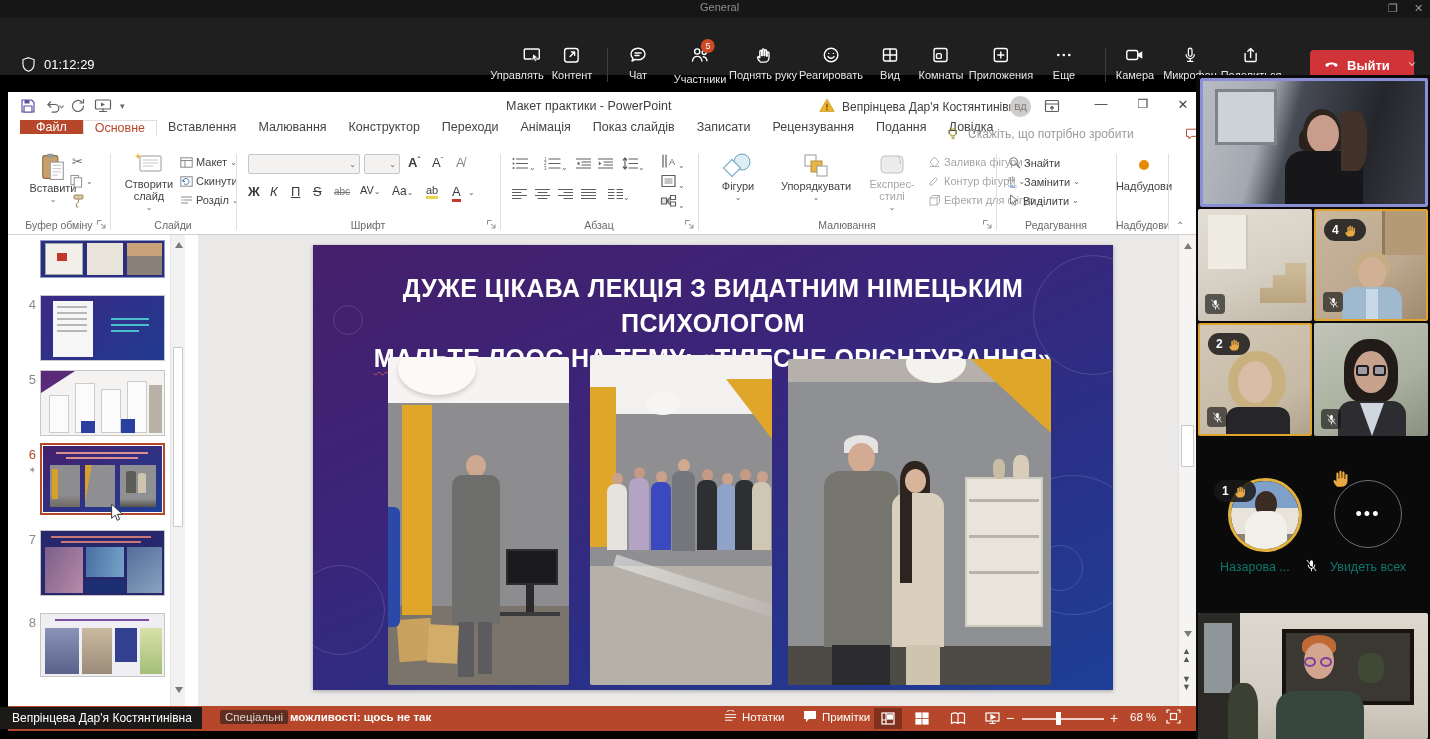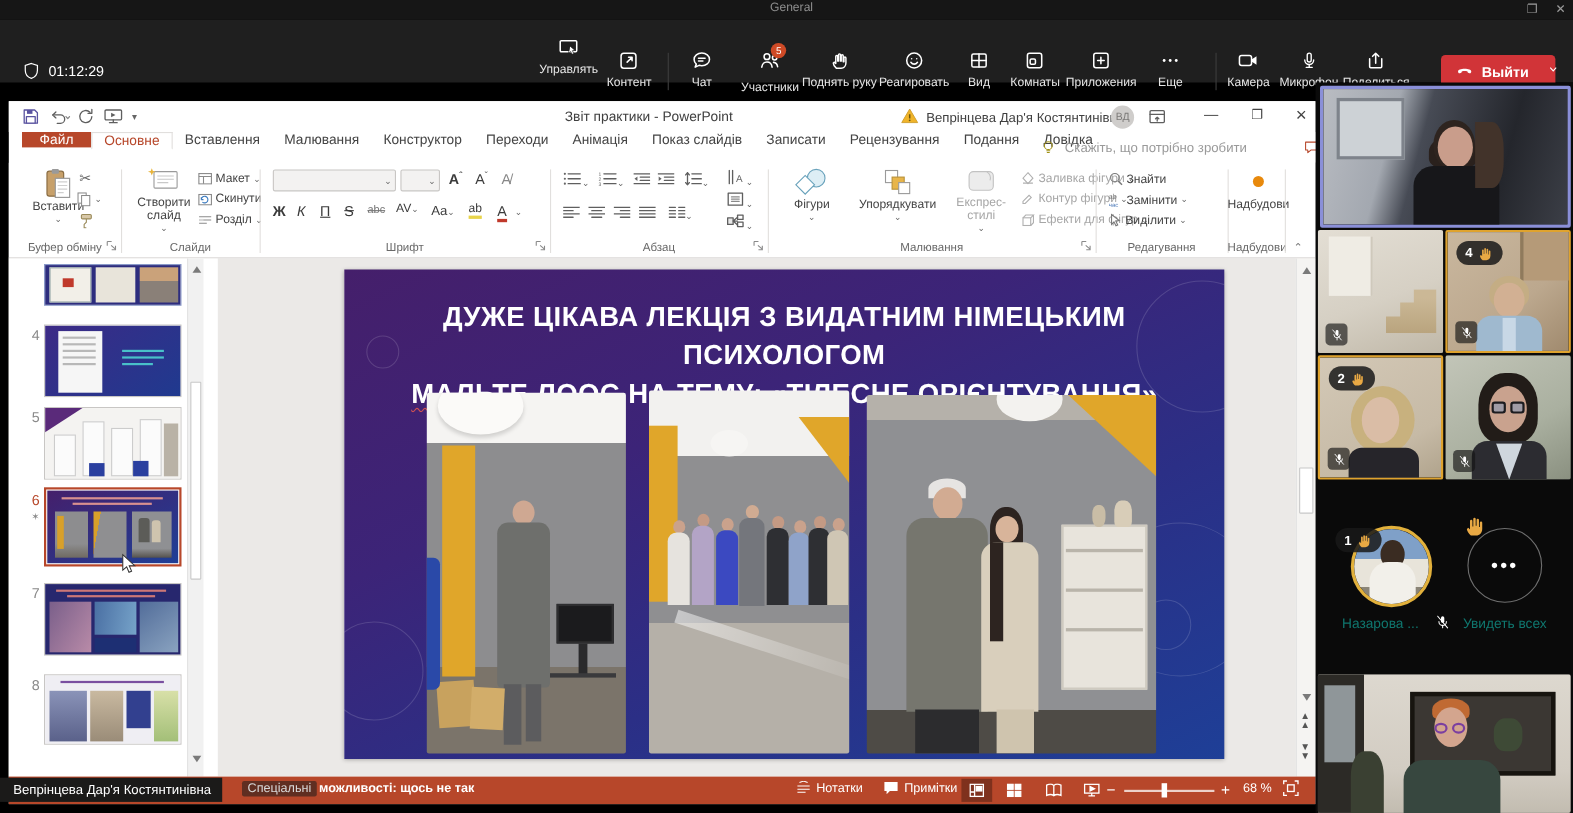--- a/index.html
+++ b/index.html
@@ -85,21 +85,21 @@
   </div>
 
   <div class="a" id="tbar">
     <span class="a" style="left:20px;top:37px;">
       <svg width="17" height="19" viewBox="0 0 20 20">
           <path d="M10 2l6.5 2.2v5.1c0 4.2-2.6 7.4-6.5 8.7-3.9-1.3-6.5-4.5-6.5-8.7V4.2z" fill="none" stroke="#fff" stroke-width="1.3"></path>
         </svg>
     </span>
     <span class="a" id="timer">01:12:29</span>
 
-    <div class="a tbtn" style="left:517px;top:15px;">
+    <div class="a tbtn" style="left:517px;top:27px;align-items:flex-end;">
       <svg width="22" height="20" viewBox="0 0 20 20">
           <rect x="2" y="4" width="15" height="10" rx="1"></rect>
           <path d="M11 9l4.5 3.8-2.4.3 1.2 2.6-1.6.7-1.2-2.6-1.8 1.6z" fill="#fff" stroke="#1f1f1f" stroke-width=".6"></path>
         </svg>
       <span class="tlbl">Управлять</span>
     </div>
     <div class="a tbtn" style="left:572px;top:27px;">
       <svg width="20" height="20" viewBox="0 0 20 20">
           <rect x="3" y="3.5" width="13.5" height="13.5" rx="2.5"></rect>
           <path d="M8.5 11.5L13 7M9.8 7H13v3.2"></path>
@@ -225,21 +225,21 @@
       <span class="a gicon" style="left:62px;top:6px;"><svg width="16" height="16" viewBox="0 0 16 16">
             <path d="M13.5 8a5.5 5.5 0 1 1-1.7-4"></path>
             <path d="M13.5 1.5V5h-3.5"></path>
           </svg></span>
       <span class="a gicon" style="left:86px;top:6px;"><svg width="18" height="16" viewBox="0 0 18 16">
             <rect x="1.5" y="2" width="15" height="9" rx="1"></rect>
             <path d="M7 4.5l4 2-4 2z" fill="#5f5f5f" stroke="none"></path>
             <path d="M9 11v2.5M5.5 13.5h7"></path>
           </svg></span>
       <span class="a" style="left:112px;top:9px;font-size:9px;color:#666;">▾</span>
-      <span class="a title" style="left:50%;top:7px;transform:translateX(-58%);">Звіт практики - PowerPoint</span>
+      <span class="a title" style="left:50%;top:7px;transform:translateX(-58%);">Макет практики - PowerPoint</span>
       <span class="a" style="left:810px;top:5px;"><svg width="18" height="17" viewBox="0 0 20 20">
             <path d="M10 2.5L18.5 17H1.5z" fill="#f0b429" stroke="#cf9d2e"></path>
             <line x1="10" y1="8" x2="10" y2="12.5" stroke="#6b5512" stroke-width="1.6"></line>
             <circle cx="10" cy="14.6" r="1" fill="#6b5512"></circle>
           </svg></span>
       <span class="a" style="left:834px;top:8px;font-size:12px;color:#404040;">Вепрінцева Дар'я Костянтинівна</span>
       <span class="a" style="left:1002px;top:4px;width:21px;height:21px;border-radius:50%;background:#cfcdcb;color:#7c7a78;font-size:9.5px;display:flex;align-items:center;justify-content:center;">ВД</span>
       <span class="a gicon" style="left:1036px;top:7px;"><svg width="16" height="14" viewBox="0 0 16 14">
             <rect x="1.5" y="1.5" width="13" height="11" rx="1"></rect>
             <path d="M1.5 5h13"></path>

